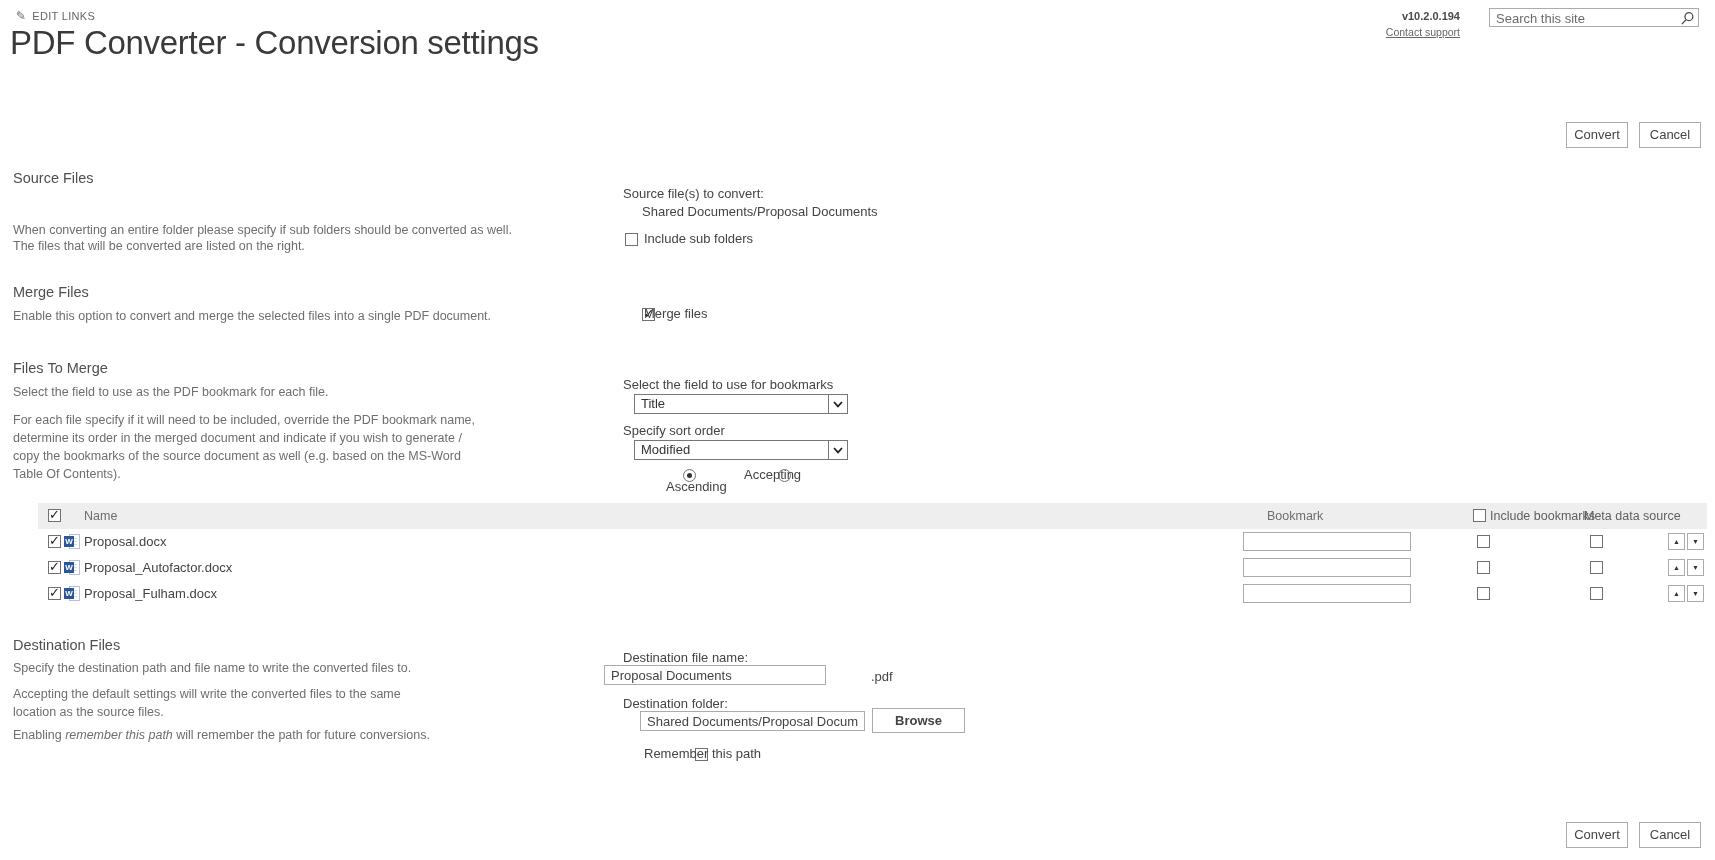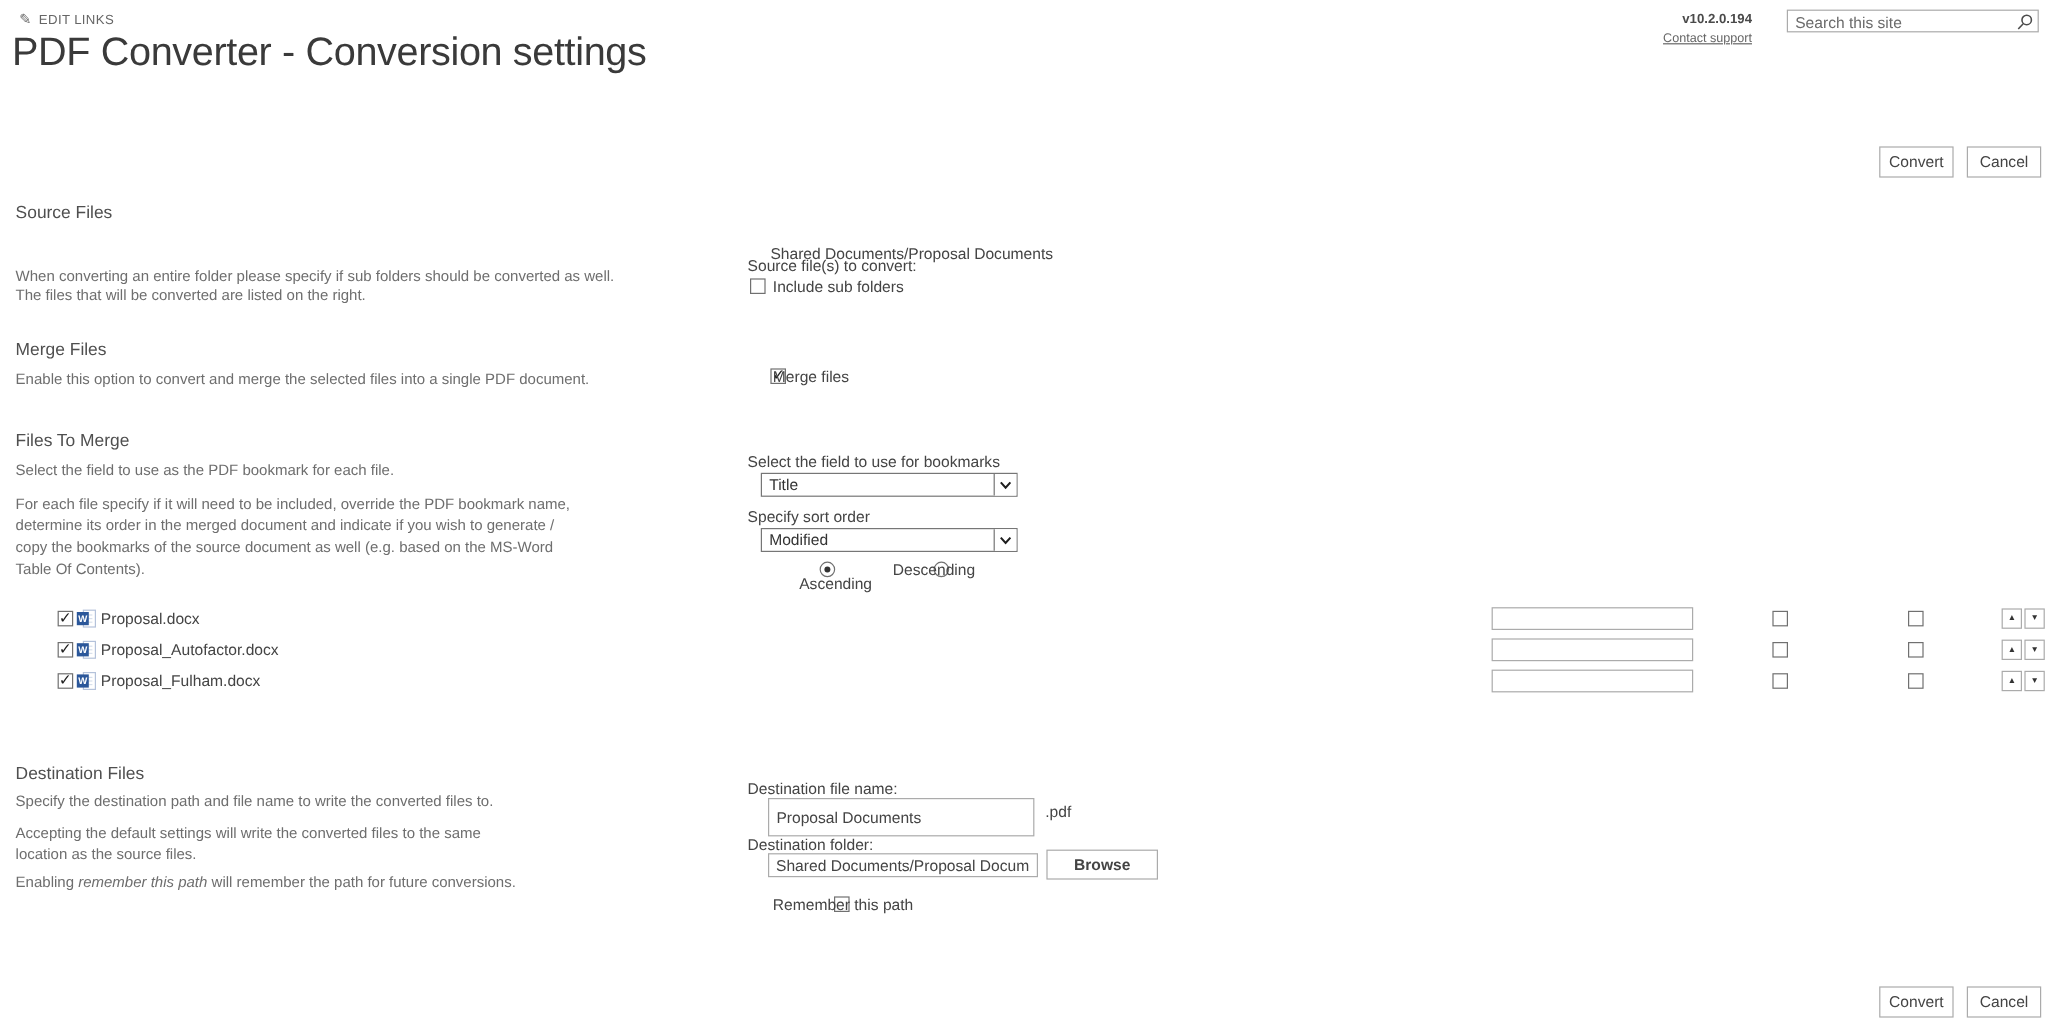--- a/index.html
+++ b/index.html
@@ -131,21 +131,21 @@
 </div>
 
 <button class="abs btn btn-sm" style="left:1566px;top:122px;">Convert</button>
 <button class="abs btn btn-sm" style="left:1639px;top:122px;">Cancel</button>
 
 
 <div class="abs h" style="left:13px;top:170px;">Source Files</div>
 <div class="abs desc" style="left:13px;top:193px;width:560px;margin-top:44px;">The files that will be converted are listed on the right.</div>
 <div class="abs desc" style="left:13px;top:221px;width:560px;">When converting an entire folder please specify if sub folders should be converted as well.</div>
 
-<div class="abs lbl" style="left:623px;top:186px;margin-top:28px;">Source file(s) to convert:</div>
+<div class="abs lbl" style="left:623px;top:186px;">Source file(s) to convert:</div>
 <div class="abs lbl" style="left:642px;top:204px;">Shared Documents/Proposal Documents</div>
 <span class="abs cb" style="left:625px;top:230px;"></span>
 <span class="abs cb-label" style="left:644px;top:231px;">Include sub folders</span>
 
 
 <div class="abs h" style="left:13px;top:284px;">Merge Files</div>
 <div class="abs desc" style="left:13px;top:307px;width:560px;">Enable this option to convert and merge the selected files into a single PDF document.</div>
 <span class="abs cb on" style="left:625px;top:305px;"></span>
 <span class="abs cb-label" style="left:644px;top:306px;">Merge files</span>
 
@@ -168,24 +168,32 @@
   <span class="sel-text">Modified</span>
   <span class="sel-btn">
     <svg width="10" height="7" viewBox="0 0 10 7">
         <polyline points="1,1 5,5.4 9,1" fill="none" stroke="#1e1e1e" stroke-width="1.7"></polyline>
       </svg>
   </span>
 </div>
 <span class="abs radio on" style="left:648px;top:466px;"></span>
 <span class="abs cb-label" style="left:666px;top:467px;margin-top:12px;">Ascending</span>
 <span class="abs radio" style="left:726px;top:466px;"></span>
-<span class="abs cb-label" style="left:744px;top:467px;">Descending</span>
+<span class="abs cb-label" style="left:744px;top:467px;">Accepting</span>
 
 
 <div class="abs grid">
+  <div class="grid-header">
+    <span class="cb on" style="left:10px;"></span>
+    <span class="col-name">Name</span>
+    <span class="col-bookmark">Bookmark</span>
+    <span class="cb" style="left:1435px;"></span>
+    <span class="col-incl-lbl">Include bookmarks</span>
+    <span class="col-meta-lbl">Meta data source</span>
+  </div>
   <div>
   <div class="grid-row">
     <span class="cb on" style="left:10px;"></span>
     <span class="word-icon">
       <span class="page">
             <i style="top:3px;"></i>
             <i style="top:6px;"></i>
             <i style="top:9px;"></i>
           </span>
       <span class="badge">W</span>
@@ -250,21 +258,21 @@
 
 
 
 
 <div class="abs h" style="left:13px;top:637px;">Destination Files</div>
 <div class="abs desc" style="left:13px;top:659px;width:560px;">Specify the destination path and file name to write the converted files to.</div>
 <div class="abs desc" style="left:13px;top:685px;width:432px;">Accepting the default settings will write the converted files to the same location as the source files.</div>
 <div class="abs desc" style="left:13px;top:726px;width:620px;"><span>Enabling </span><i>remember this path</i><span> will remember the path for future conversions.</span></div>
 
 <div class="abs lbl" style="left:623px;top:650px;">Destination file name:</div>
-<input class="abs inp" style="left: 640px; top: 665px; width: 222px; height: 32px;" value="Proposal Documents">
+<input class="abs inp" style="left: 604px; top: 665px; width: 222px; height: 20px;" value="Proposal Documents">
 <span class="abs lbl" style="left:871px;top:669px;">.pdf</span>
 <div class="abs lbl" style="left:623px;top:696px;">Destination folder:</div>
 <input class="abs inp" style="left: 640px; top: 711px; width: 225px; height: 20px;" value="Shared Documents/Proposal Documents">
 <button class="abs btn browse-btn" style="left:872px;top:708px;">Browse</button>
 <span class="abs cb" style="left:625px;top:745px;"></span>
 <span class="abs cb-label" style="left:644px;top:746px;">Remember this path</span>
 
 
 <button class="abs btn btn-sm" style="left:1566px;top:822px;">Convert</button>
 <button class="abs btn btn-sm" style="left:1639px;top:822px;">Cancel</button>

